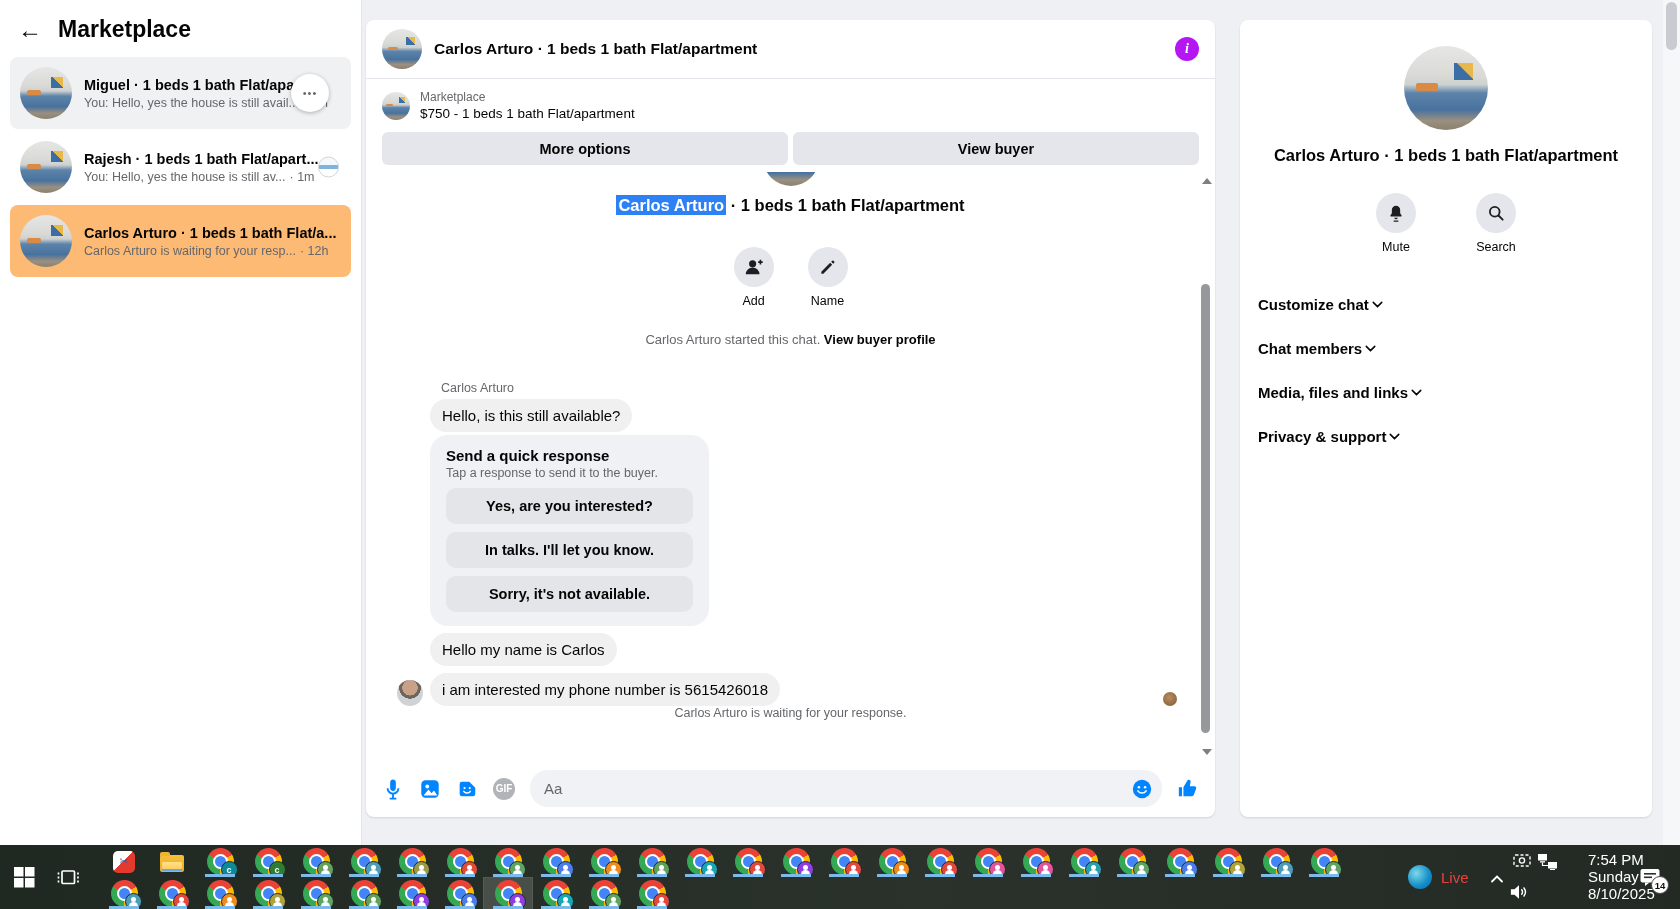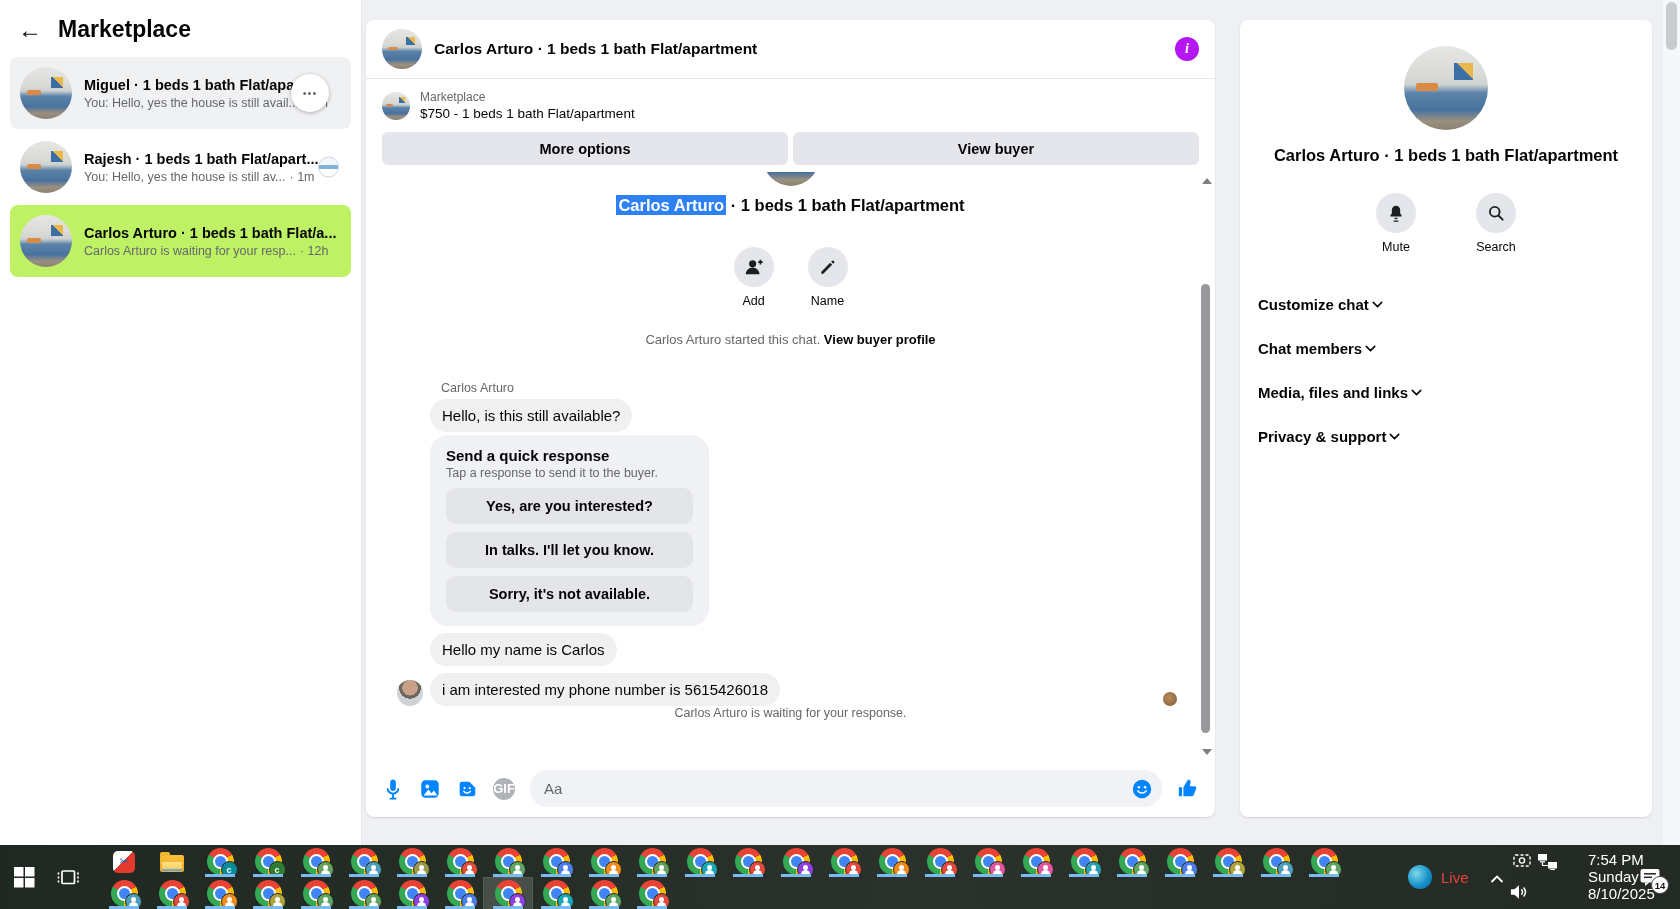--- a/index.html
+++ b/index.html
@@ -7,21 +7,21 @@
        background:#eef0f3;color:#050505;-webkit-font-smoothing:antialiased}
   #app{position:relative;width:1680px;height:909px}
 
   
   .left-card{position:absolute;left:0;top:0;width:361px;height:845px;background:#fff;border-right:1px solid #e4e6ea}
   .sb-header{display:flex;align-items:center;gap:16px;padding:16px 16px 12px 18px}
   .back-arrow{font-size:24px;line-height:24px;color:#050505;cursor:pointer}
   .sb-title{font-size:23px;font-weight:700}
   .conv{position:relative;display:flex;align-items:center;gap:12px;margin:2px 10px;padding:10px;border-radius:8px}
   .conv.hover{background:#f0f1f3}
-  .conv.selected{background:#bef264}
+  .conv.selected{background:#fdba74}
   .avatar{border-radius:50%;overflow:hidden;position:relative;flex-shrink:0;
      background:linear-gradient(180deg,#e6e7e4 0%,#d9dad6 36%,#cdd1d0 46%,#5c83a9 56%,#48729e 76%,#9b9080 89%,#8b8170 100%)}
   .avatar::before{content:"";position:absolute;width:22%;height:20%;left:60%;top:20%;
      background:linear-gradient(45deg,#3a6ea5 55%,#e8b84b 56%)}
   .avatar::after{content:"";position:absolute;width:26%;height:9%;left:14%;top:44%;background:#d98b45;border-radius:2px}
   .conv .avatar{width:52px;height:52px}
   .conv-text{min-width:0;flex:1}
   .conv-title{font-size:14.5px;font-weight:700;white-space:nowrap;overflow:hidden;text-overflow:ellipsis}
   .conv-sub{display:flex;align-items:center;margin-top:3px;font-size:12.5px;color:#65676b}
   .conv-snippet{white-space:nowrap;overflow:hidden;text-overflow:ellipsis}
@@ -78,21 +78,21 @@
 
   .chat-scroll{position:absolute;right:3px;top:158px;bottom:62px;width:12px}
   .cs-up,.cs-down{position:absolute;left:2px;width:0;height:0;border-left:5px solid transparent;border-right:5px solid transparent}
   .cs-up{top:0;border-bottom:6px solid #7d7f83}
   .cs-down{bottom:0;border-top:6px solid #7d7f83}
   .cs-thumb{position:absolute;left:1px;width:9px;top:106px;bottom:22px;background:#96989c;border-radius:5px}
 
   .composer{position:absolute;left:0;right:0;bottom:0;height:57px;display:flex;align-items:center;gap:15px;padding:0 16px}
   .cmp-icon{width:22px;height:22px;flex-shrink:0;cursor:pointer;display:flex;align-items:center;justify-content:center}
   .gif-badge{width:22px;height:22px;border-radius:50%;background:#b0b3b8;color:#fff;display:flex;align-items:center;
-     justify-content:center;font-size:13px;font-weight:700;cursor:pointer}
+     justify-content:center;font-size:10px;font-weight:700;cursor:pointer}
   .input-wrap{position:relative;flex:1}
   .composer-input{width:100%;height:37px;border:none;border-radius:18px;background:#f0f2f5;padding:0 40px 0 14px;
      font:15px "Liberation Sans",sans-serif;color:#050505;outline:none;box-sizing:border-box}
   .composer-input::placeholder{color:#65676b}
   .emoji-btn{position:absolute;right:9px;top:50%;transform:translateY(-50%);width:22px;height:22px;cursor:pointer}
 
   
   .right-card{position:absolute;left:1240px;top:20px;width:412px;height:797px;background:#fff;border-radius:8px;
      box-shadow:0 1px 2px rgba(0,0,0,.12);display:flex;flex-direction:column;align-items:center}
   .rc-avatar{width:84px;height:84px;margin-top:26px}

